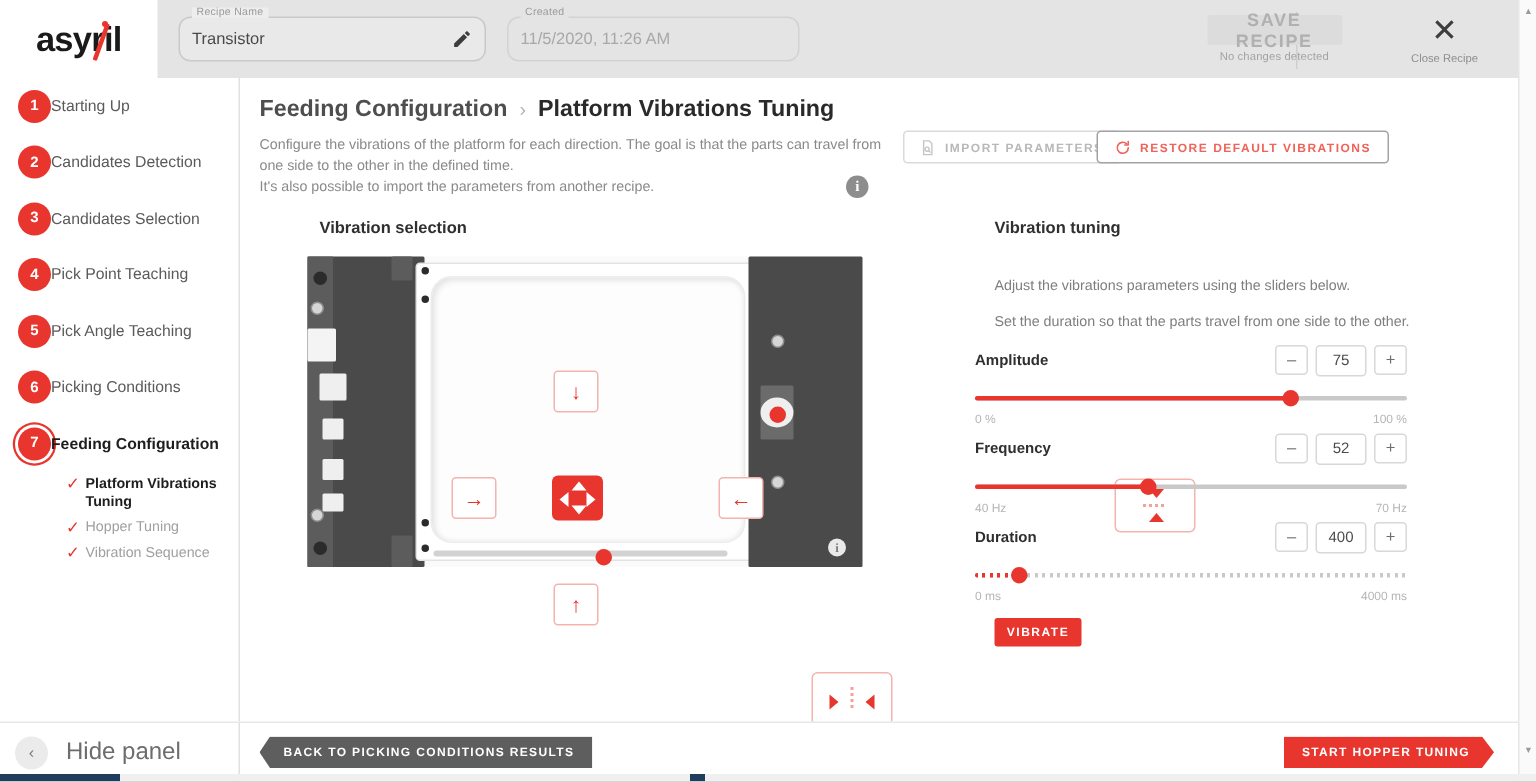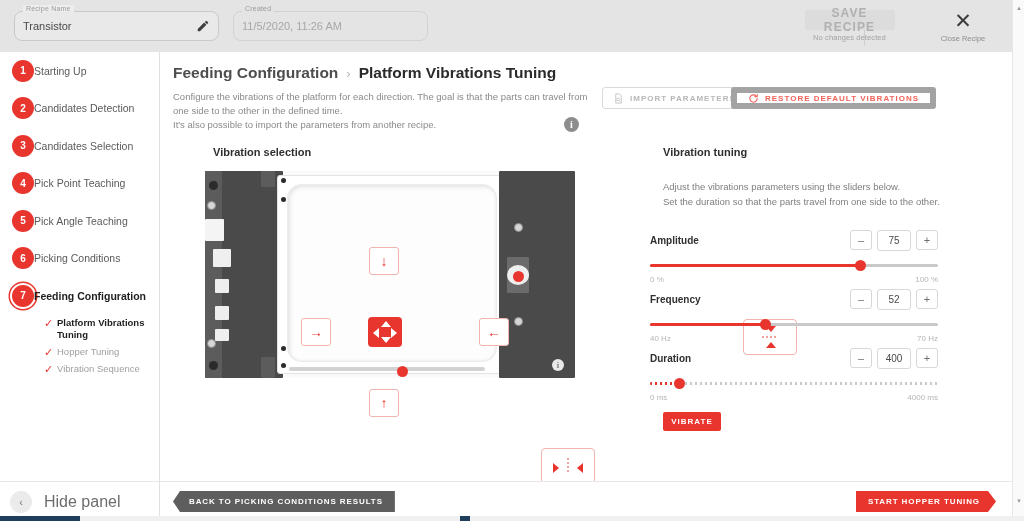--- a/index.html
+++ b/index.html
@@ -114,30 +114,30 @@
   }
 
   .btn-import {
     position:absolute; left:442px; top:35px; height:22px; padding:0 10px;
     border:1px solid #dadada; border-radius:3px; background:#fff;
     display:flex; align-items:center; gap:6px;
     font-size:8px; font-weight:700; letter-spacing:1px; color:#b8b8b8;
   }
   .btn-restore {
     position:absolute; left:571px; top:35px; height:22px; padding:0 11px;
-    border:6px solid #a3a3a3; border-radius:3px; background:#fff;
+    border:1px solid #a3a3a3; border-radius:3px; background:#fff;
     display:flex; align-items:center; gap:6px; cursor:pointer;
     font-size:8px; font-weight:700; letter-spacing:1px; color:#f16259;
   }
 
   
   .sec-title { position:absolute; font-size:11px; font-weight:700; color:#2f2f2f; }
   .vib-sel-title { left:53px; top:94px; }
   .vib-tune-title { left:503px; top:94px; }
-  .tune-desc { position:absolute; left:503px; top:127px; width:300px; font-size:9.5px; color:#7e7e7e; line-height:15px; }
+  .tune-desc { position:absolute; left:503px; top:127px; width:300px; font-size:9.5px; color:#7e7e7e; line-height:24px; }
 
   
   .platform {
     position:absolute; left:45px; top:119px; width:370px; height:207px;
     background:#fafafa;
   }
   .pf-left { position:absolute; left:0; top:0; width:78px; height:207px; background:#4a4a4a; border-radius:1px;}
   .pf-left-inner { position:absolute; left:0; top:0; width:17px; height:207px; background:#5c5c5c; }
   .pf-right { position:absolute; right:0; top:0; width:76px; height:207px; background:#4a4a4a; border-radius:1px;}
   .pf-tray {
@@ -250,20 +250,27 @@
   .sb-up { top:4px; } .sb-down { bottom:16px; }
   .bottom-strip { position:absolute; left:0; bottom:0; width:1024px; height:5px; background:#1f3d5c; }
   .bottom-strip .seg { position:absolute; top:0; height:5px; background:#f0f0f0; }
 </style>
 </head>
 <body>
 
 <div class="app">
 
   <div class="topbar">
+    <div class="logo-cell">
+      <div class="logo">
+        <span>asyril</span>
+        <span class="y-slash"></span>
+        <span class="dot-i"></span>
+      </div>
+    </div>
 
     <div class="field recipe-field">
       <span class="flabel">Recipe Name</span>
       <span class="fval">Transistor</span>
       <svg class="pencil" viewBox="0 0 24 24">
         <path d="M3 17.25V21h3.75L17.8 9.94l-3.75-3.75L3 17.25zM20.7 7.04a1 1 0 0 0 0-1.41l-2.34-2.34a1 1 0 0 0-1.41 0l-1.83 1.83 3.75 3.75 1.83-1.83z" fill="#3d3d3d"></path>
       </svg>
     </div>
 
     <div class="field created-field">

